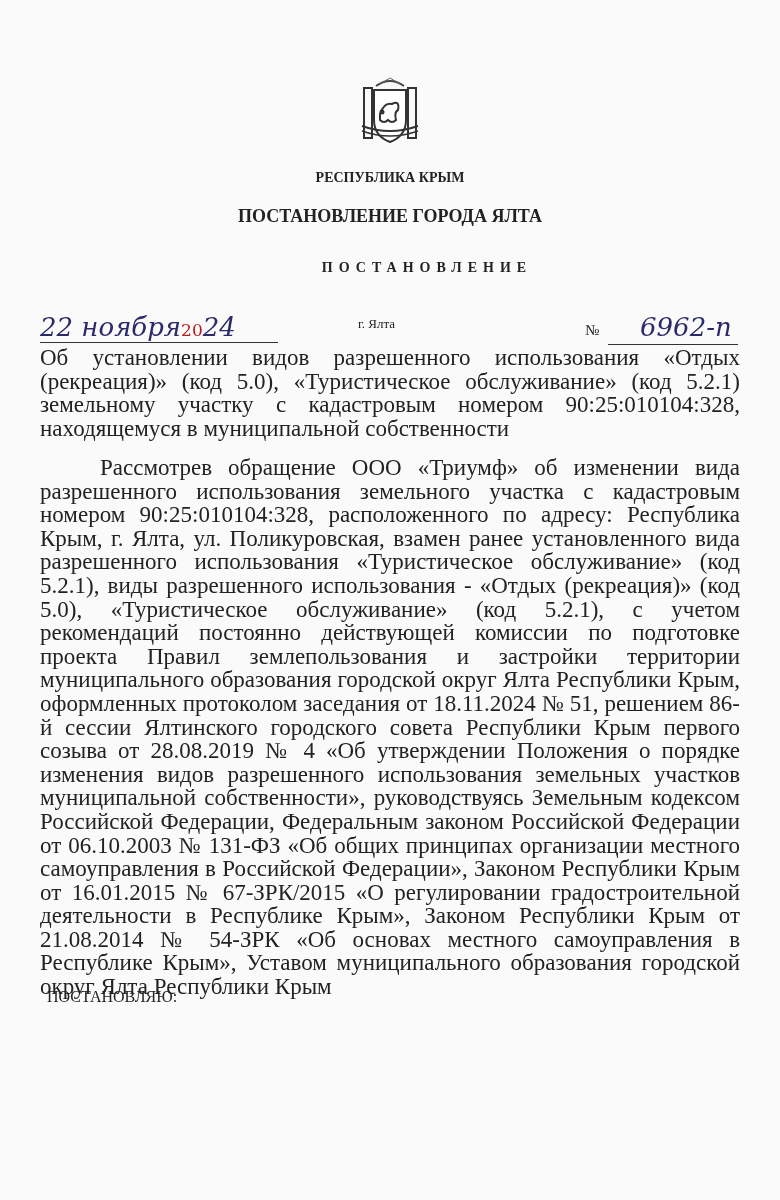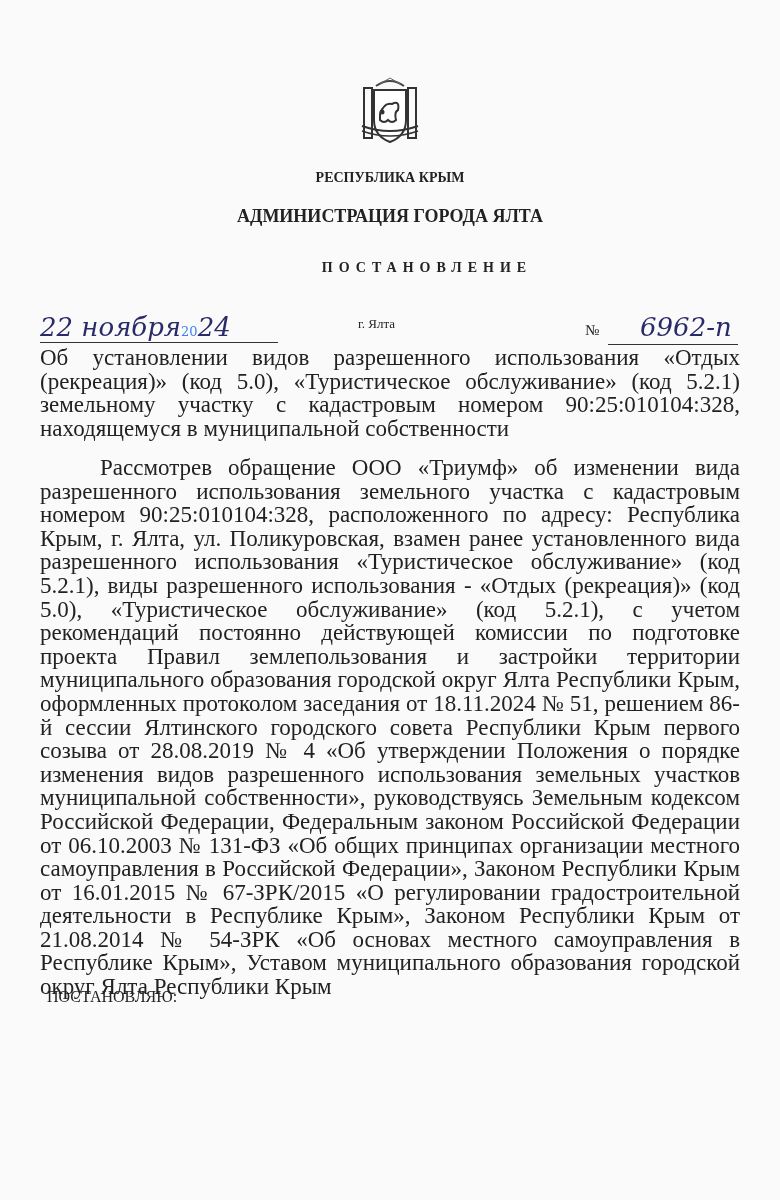--- a/index.html
+++ b/index.html
@@ -11,21 +11,21 @@
   }
   .page { position: relative; width: 780px; height: 1200px; background: #fafafa; }
   .emblem { position: absolute; left: 358px; top: 76px; width: 64px; height: 74px; }
   .h1 { position: absolute; left: 0; width: 780px; text-align: center; font-weight: bold; }
   .republic { top: 170px; font-size: 14px; }
   .admin { top: 206px; font-size: 18px; }
   .decree { top: 260px; font-size: 14px; letter-spacing: 6px; padding-left: 37px; }
   .date-line { position: absolute; top: 312px; left: 40px; width: 700px; height: 40px; }
   .hand { font-family: "DejaVu Serif", serif; font-style: italic; color: #2a2a6a; font-size: 26px; }
   .date-hw { position: absolute; left: 0; top: 0; }
-  .yr20 { font-size: 13px; font-style: normal; color: #3b82f6; }
+  .yr20 { font-size: 17px; font-style: normal; color: #b91c1c; }
   .date-ul { position: absolute; left: 0; top: 30px; width: 238px; border-bottom: 1px solid #333; }
   .city { position: absolute; left: 318px; top: 4px; font-size: 13px; }
   .num-label { position: absolute; left: 545px; top: 10px; font-size: 15px; }
   .num-hw { position: absolute; left: 568px; top: 0; margin-left: 32px; }
   .num-ul { position: absolute; left: 568px; top: 32px; width: 130px; border-bottom: 1px solid #333; }
   .text {
     position: absolute; left: 40px; width: 700px;
     font-size: 23px; line-height: 23.6px; text-align: justify;
   }
   .subject { top: 346px; }
@@ -47,21 +47,21 @@
       <rect x="50" y="12" width="8" height="50" fill="none" stroke="#333" stroke-width="2"></rect>
       <path d="M16 14 H48 V44 Q48 60 32 66 Q16 60 16 44 Z" fill="#fff" stroke="#333" stroke-width="2"></path>
       <path d="M22 38 Q26 26 34 28 Q42 24 40 34 Q36 36 38 44 Q34 48 30 44 Q26 48 22 44 Z" fill="none" stroke="#333" stroke-width="2"></path>
       <circle cx="24" cy="36" r="2.5" fill="#333"></circle>
       <path d="M4 50 Q32 60 60 50" fill="none" stroke="#333" stroke-width="2"></path>
       <path d="M4 55 Q32 65 60 55" fill="none" stroke="#333" stroke-width="1.5"></path>
     </svg>
   </div>
 
   <div class="h1 republic">РЕСПУБЛИКА КРЫМ</div>
-  <div class="h1 admin">АДМИНИСТРАЦИЯ ГОРОДА ЯЛТА</div>
+  <div class="h1 admin">ПОСТАНОВЛЕНИЕ ГОРОДА ЯЛТА</div>
   <div class="h1 decree">ПОСТАНОВЛЕНИЕ</div>
 
   <div class="date-line">
     <span class="date-hw hand"><span>22 ноября</span><span class="yr20">20</span><span>24</span></span>
     <div class="date-ul"></div>
     <span class="city">г. Ялта</span>
     <span class="num-label">№</span>
     <span class="num-hw hand">6962-п</span>
     <div class="num-ul"></div>
   </div>

